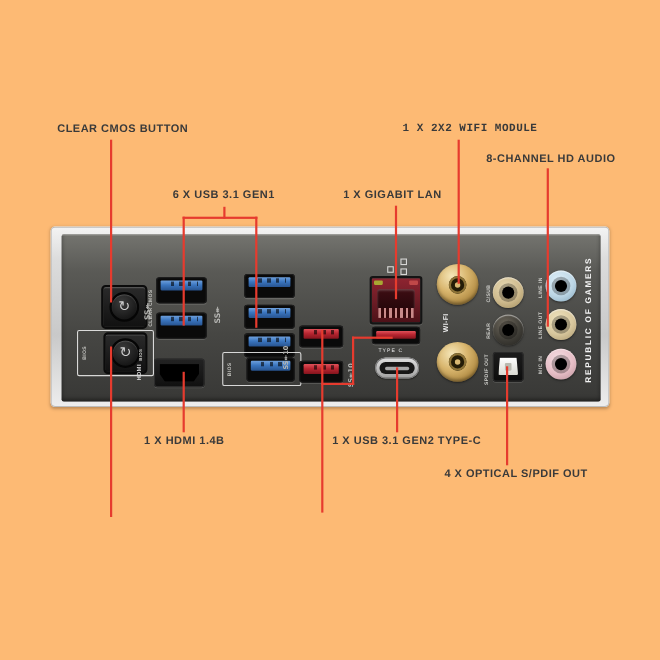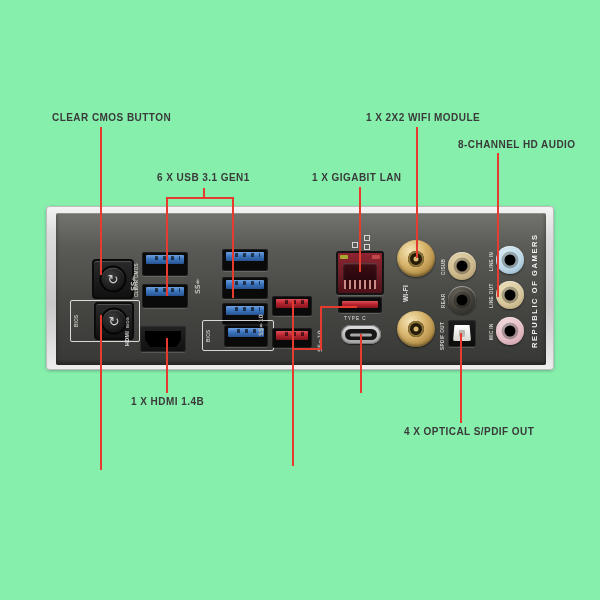--- a/index.html
+++ b/index.html
@@ -1,19 +1,19 @@
 <!DOCTYPE html>
 <html><head>
 <meta charset="utf-8">
 <style>
   * { margin: 0; padding: 0; box-sizing: border-box; }
   html, body { background: #ffffff; }
   .stage {
     position: relative; width: 600px; height: 600px;
-    background: #86efac; overflow: hidden;
+    background: #fdba74; overflow: hidden;
     font-family: "Liberation Sans", sans-serif;
   }
   
   .callout {
     position: absolute; font-size: 10px; font-weight: 700;
     color: #3a3a3a; letter-spacing: .45px; white-space: nowrap;
   }
   .cline { position: absolute; background: #e63b2e; }
   .cline.v { width: 2px; }
   .cline.h { height: 2px; }
@@ -119,24 +119,25 @@
   .audio-lbl { font-size: 4.6px; letter-spacing: .4px; color: #cfcfcb; }
   .micro-lbl { font-size: 4.6px; letter-spacing: .3px; color: #c4c4c0; }
 </style>
 </head>
 <body>
 
 <div class="stage">
 
   <div class="callout" style="left:52px; top:112px;">CLEAR CMOS BUTTON</div>
   <div class="callout" style="left:157px; top:172px;">6 X USB 3.1 GEN1</div>
-  <div class="callout" style="left:366px; top:112px;">1 X 2X2 WIFI MODULE</div>
-  <div class="callout" style="left:458px; top:139px;">8-CHANNEL HD AUDIO</div>
+  <div class="callout" style="left:366px; top:112px;font-family:Liberation Mono, monospace;">1 X 2X2 WIFI MODULE</div>
+  <div class="callout" style="left:442px; top:139px;">8-CHANNEL HD AUDIO</div>
   <div class="callout" style="left:312px; top:172px;">1 X GIGABIT LAN</div>
   <div class="callout" style="left:131px; top:396px;">1 X HDMI 1.4B</div>
+  <div class="callout" style="left:302px; top:396px;">1 X USB 3.1 GEN2 TYPE-C</div>
   <div class="callout" style="left:404px; top:426px;">4 X OPTICAL S/PDIF OUT</div>
 
   <div class="frame"></div>
   <div class="panel">
 
     <div class="vtext micro-lbl" style="left:78px; top:47px; height:40px;">CLEAR CMOS</div>
     <div class="bezel" style="left:36px; top:46px; width:42px; height:40px;">
       <div class="roundbtn">
           <span class="btn-glyph">↻</span>
         </div>

